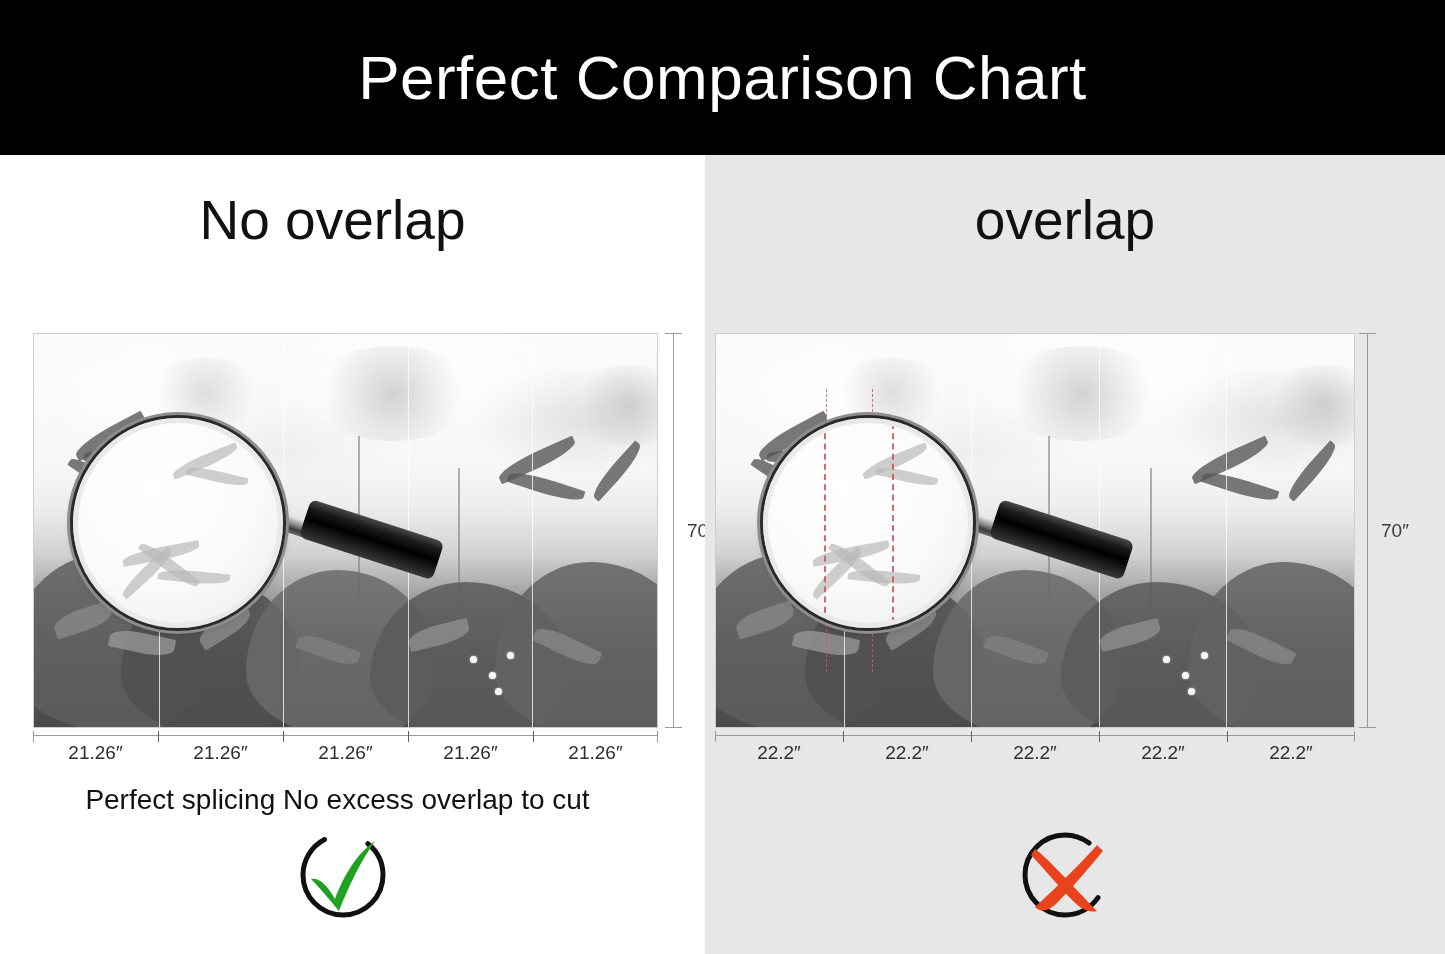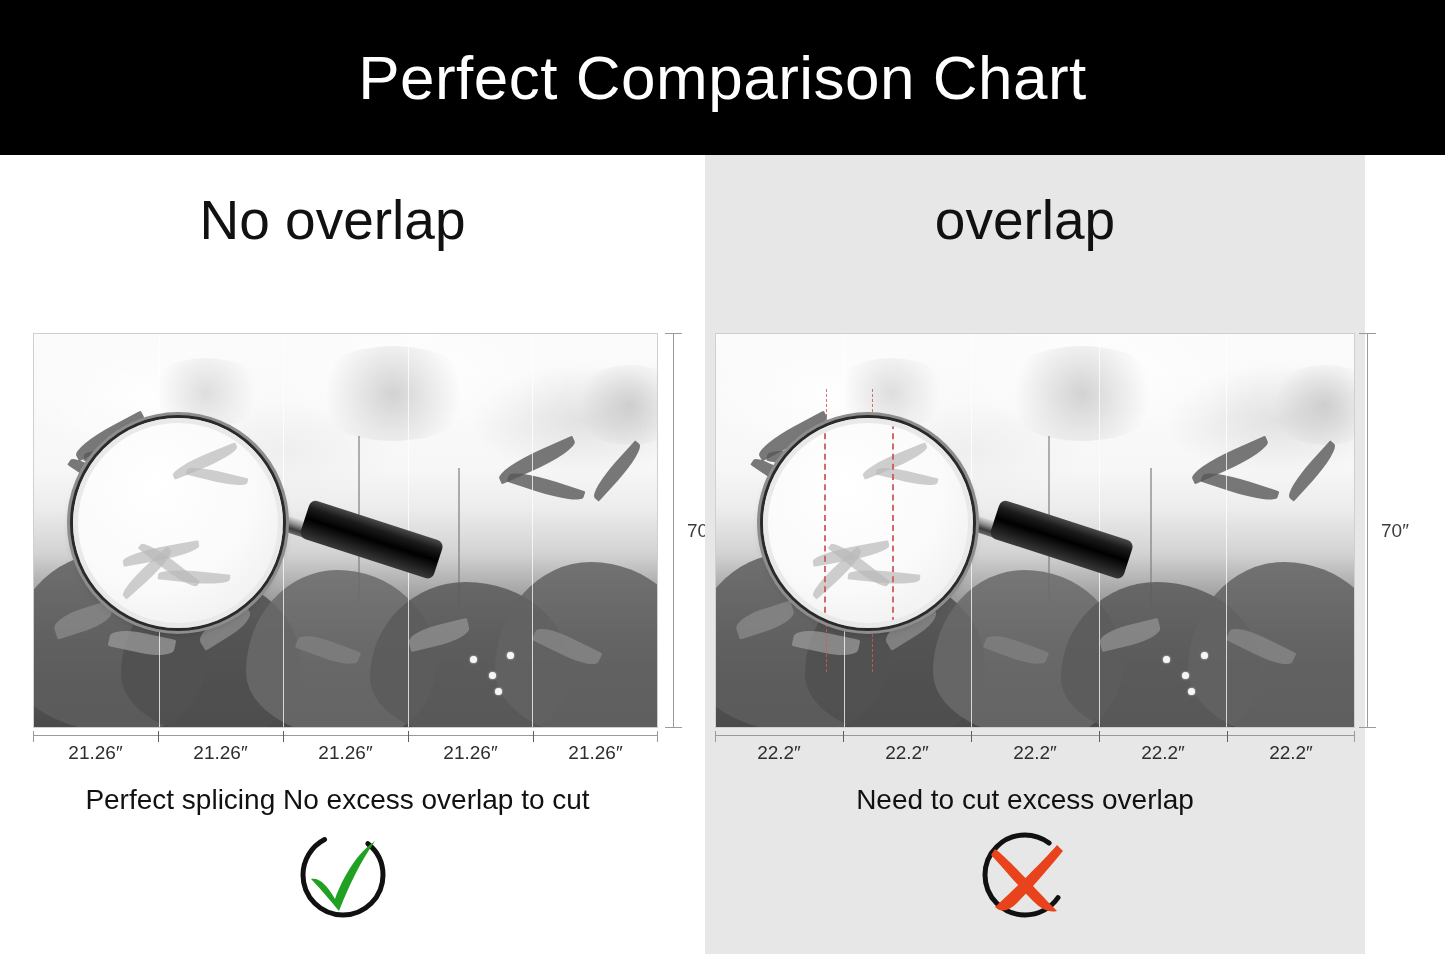--- a/index.html
+++ b/index.html
@@ -18,21 +18,21 @@
   }
   .header-title{
     color:#ffffff;font-size:62px;font-weight:400;letter-spacing:.5px;
     white-space:nowrap;line-height:1;
   }
 
   
   .panels{position:absolute;left:0;top:155px;width:1445px;height:799px;display:flex;}
   .panel{position:relative;height:799px;box-sizing:border-box;}
   .panel-left{width:705px;background:#ffffff;}
-  .panel-right{width:660px;background:#e7e7e7;}
+  .panel-right{width:740px;background:#e7e7e7;}
 
   .panel-heading{
     position:absolute;top:38px;width:100%;text-align:center;
     font-size:55px;color:#111;line-height:1;white-space:nowrap;
   }
   .panel-left .panel-heading{left:-20px;}
   .panel-right .panel-heading{left:-10px;}
 
   
   .figure{position:absolute;}
@@ -299,21 +299,20 @@
           <div class="tick" style="left:80%;"></div>
           <div class="endtick" style="right:0;"></div>
           <div class="hseg" style="left:0;width:20%;">22.2″</div>
           <div class="hseg" style="left:20%;width:20%;">22.2″</div>
           <div class="hseg" style="left:40%;width:20%;">22.2″</div>
           <div class="hseg" style="left:60%;width:20%;">22.2″</div>
           <div class="hseg" style="left:80%;width:20%;">22.2″</div>
         </div>
       </div>
 
-      <div class="caption">Need to cut excess overlap</div>
 
       <div class="verdict">
         <svg width="96" height="96" viewBox="0 0 96 96">
           <circle cx="48" cy="48" r="40" fill="none" stroke="#111111" stroke-width="5" stroke-dasharray="190 61" stroke-dashoffset="-24" stroke-linecap="round"></circle>
           <path d="M18,22 C30,30 62,66 80,84 C72,86 64,82 56,74 C40,58 24,38 14,28 Z" fill="#e8431c"></path>
           <path d="M80,18 C70,30 36,64 18,80 C24,86 32,84 40,76 C58,58 76,36 86,24 Z" fill="#e8431c"></path>
         </svg>
       </div>
     </div>
 

